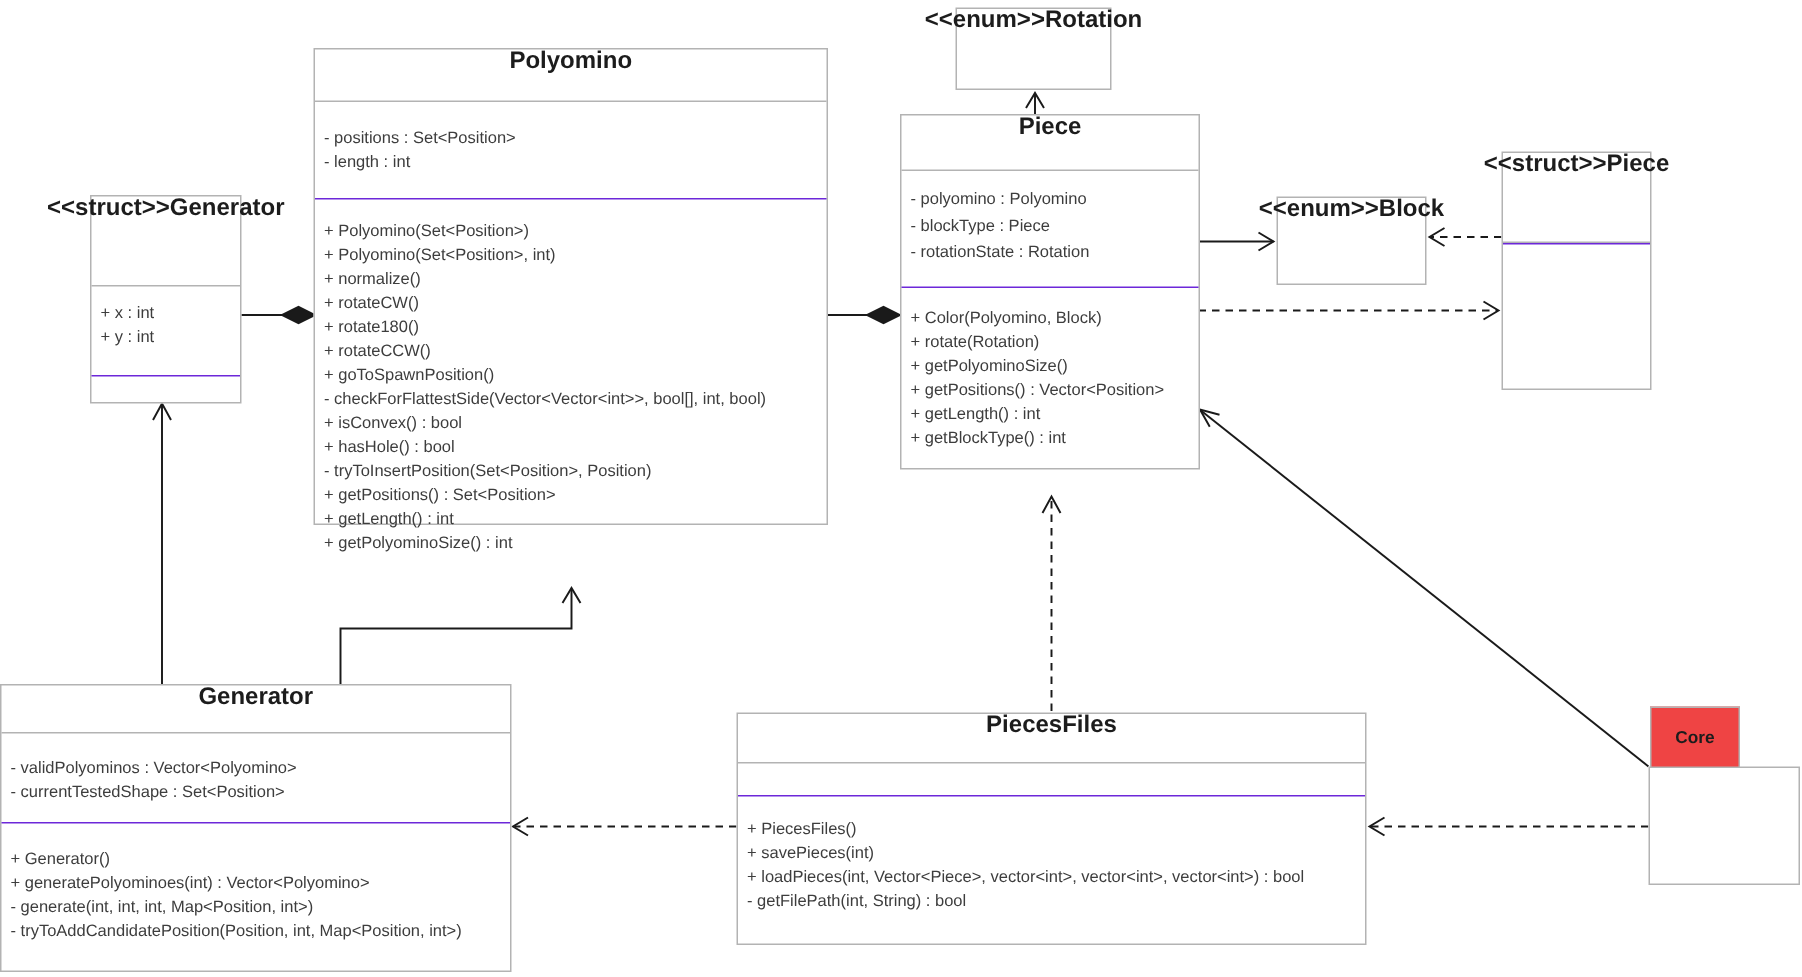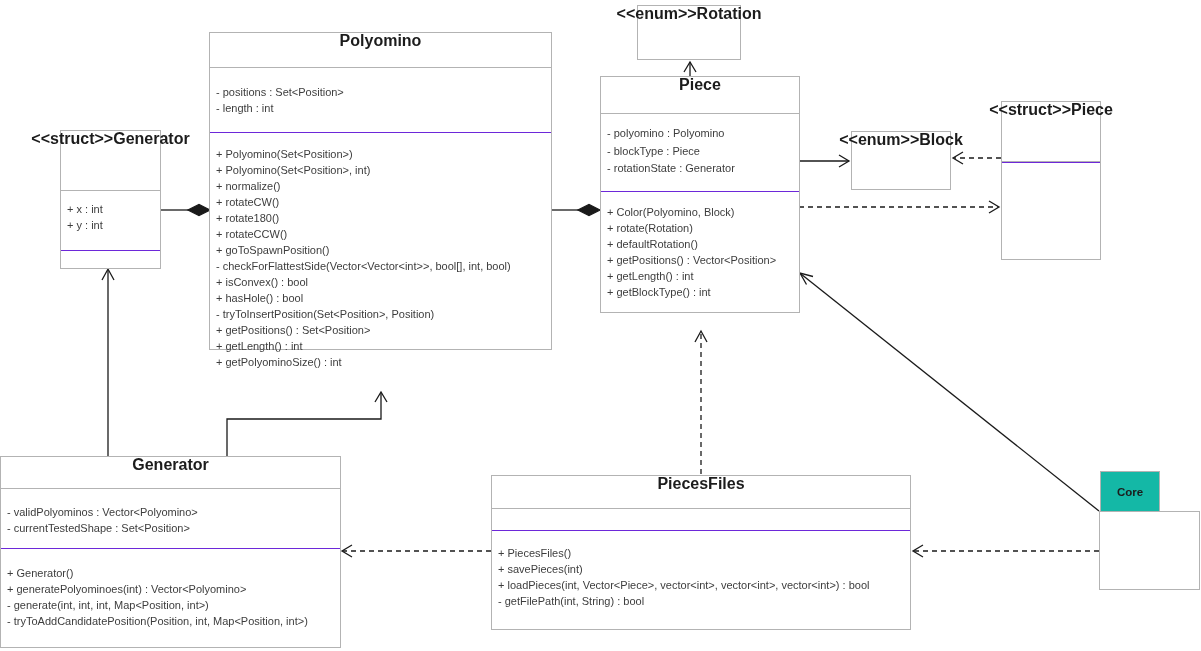--- a/index.html
+++ b/index.html
@@ -19,21 +19,21 @@
     font-weight:bold; color:#1c1c1c; font-size:16px; line-height:15px;
     border-bottom:1px solid #b3b3b3;
   }
   .c-title.no-line { border-bottom:none; }
   .c-comp { box-sizing:border-box; padding:0 6px; overflow:hidden; }
   .c-comp.lined { border-top:1px solid #6d28d9; }
   .member { line-height:16px; white-space:nowrap; }
   .member.lh17 { line-height:17.5px; }
   .pkg-tab {
     position:absolute; box-sizing:border-box; border:1px solid #b3b3b3;
-    background:#14b8a6; display:flex; align-items:center; justify-content:center;
+    background:#ef4444; display:flex; align-items:center; justify-content:center;
     font-weight:bold; color:#1c1c1c; font-size:11.5px;
   }
   .pkg-body {
     position:absolute; box-sizing:border-box; border:1px solid #b3b3b3;
     background:#ffffff;
   }
 </style>
 </head>
 <body>
 
@@ -147,26 +147,26 @@
     </div>
   </div>
 
   <div class="uml-class" style="left:600px; top:76px; width:200px; height:237px;">
     <div class="c-title" style="height:37px;">
       <span>Piece</span>
     </div>
     <div class="c-comp" style="height:77px; padding-top:11px;">
       <div class="member lh17">- polyomino : Polyomino</div>
       <div class="member lh17">- blockType : Piece</div>
-      <div class="member lh17">- rotationState : Generator</div>
+      <div class="member lh17">- rotationState : Rotation</div>
     </div>
     <div class="c-comp lined" style="height:121px; padding-top:12px;">
       <div class="member">+ Color(Polyomino, Block)</div>
       <div class="member">+ rotate(Rotation)</div>
-      <div class="member">+ defaultRotation()</div>
+      <div class="member">+ getPolyominoSize()</div>
       <div class="member">+ getPositions() : Vector&lt;Position&gt;</div>
       <div class="member">+ getLength() : int</div>
       <div class="member">+ getBlockType() : int</div>
     </div>
   </div>
 
   <div class="uml-class" style="left:851px; top:131px; width:100px; height:59px;">
     <div class="c-title no-line" style="height:57px;">
       <span>&lt;&lt;enum&gt;&gt;</span>
       <span>Block</span>

